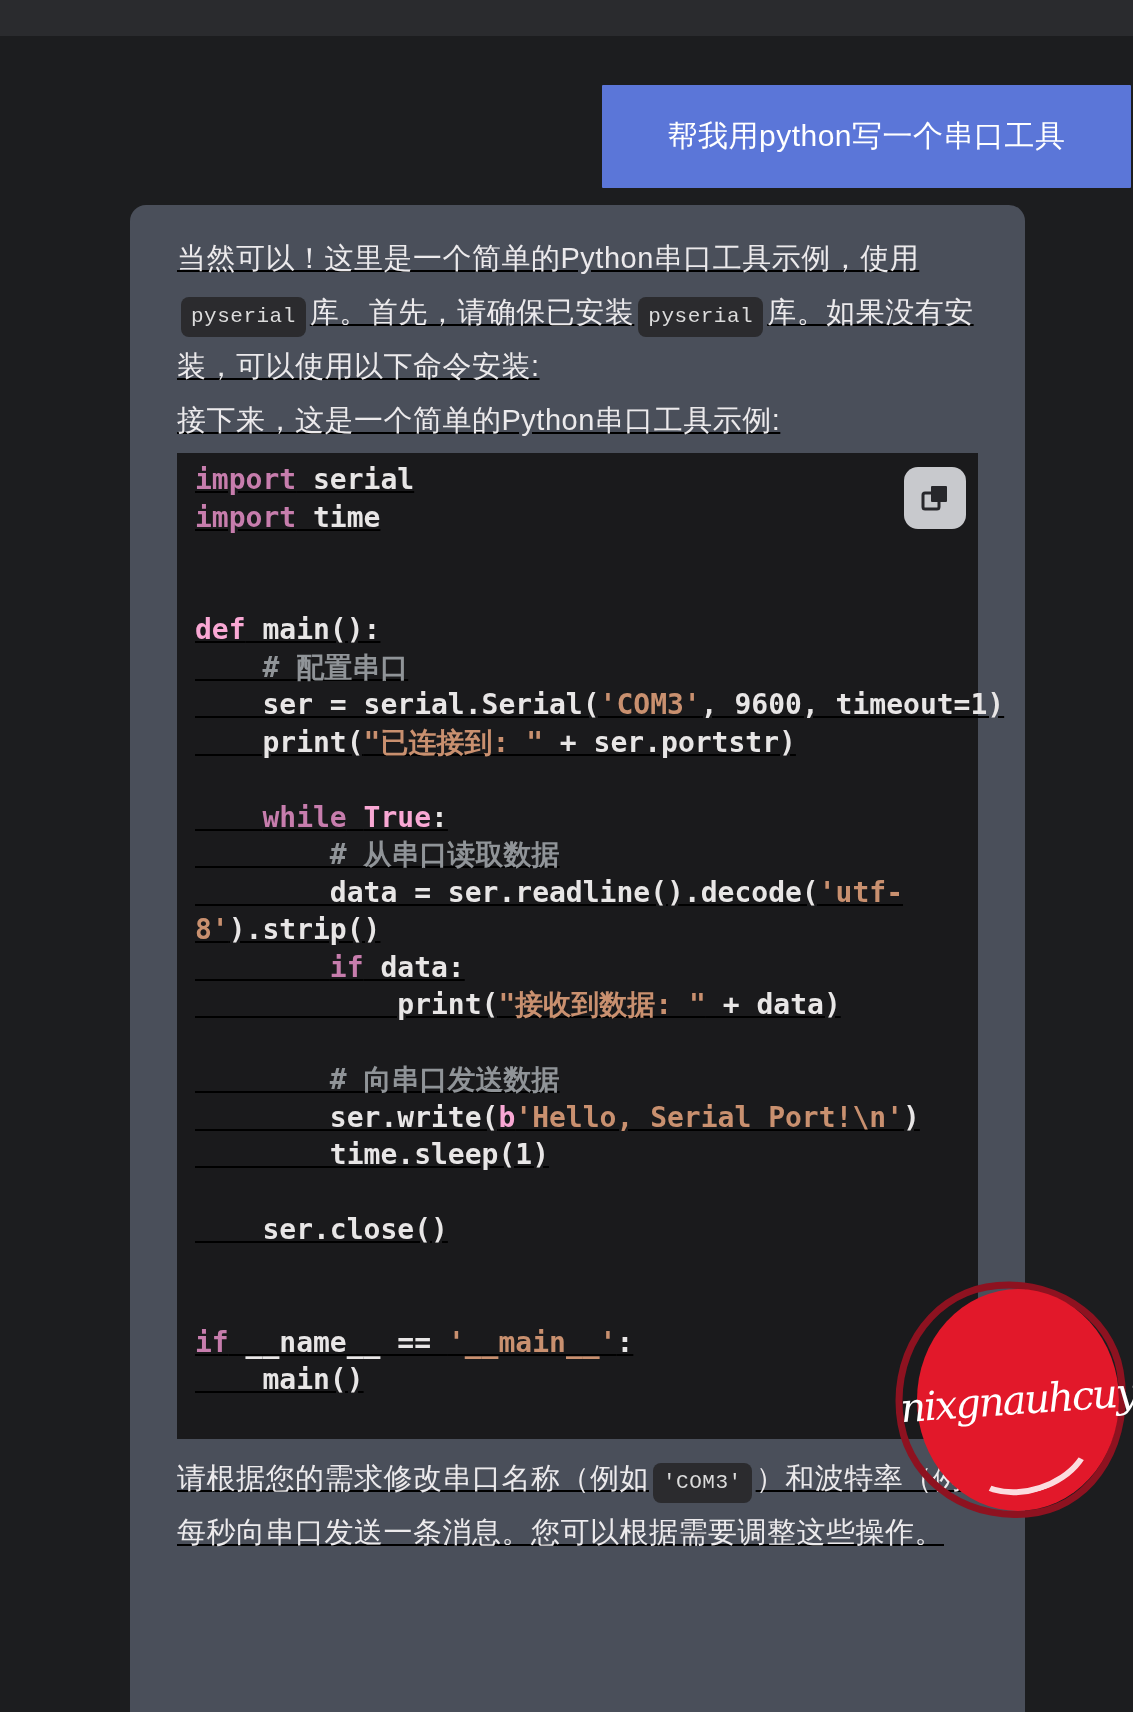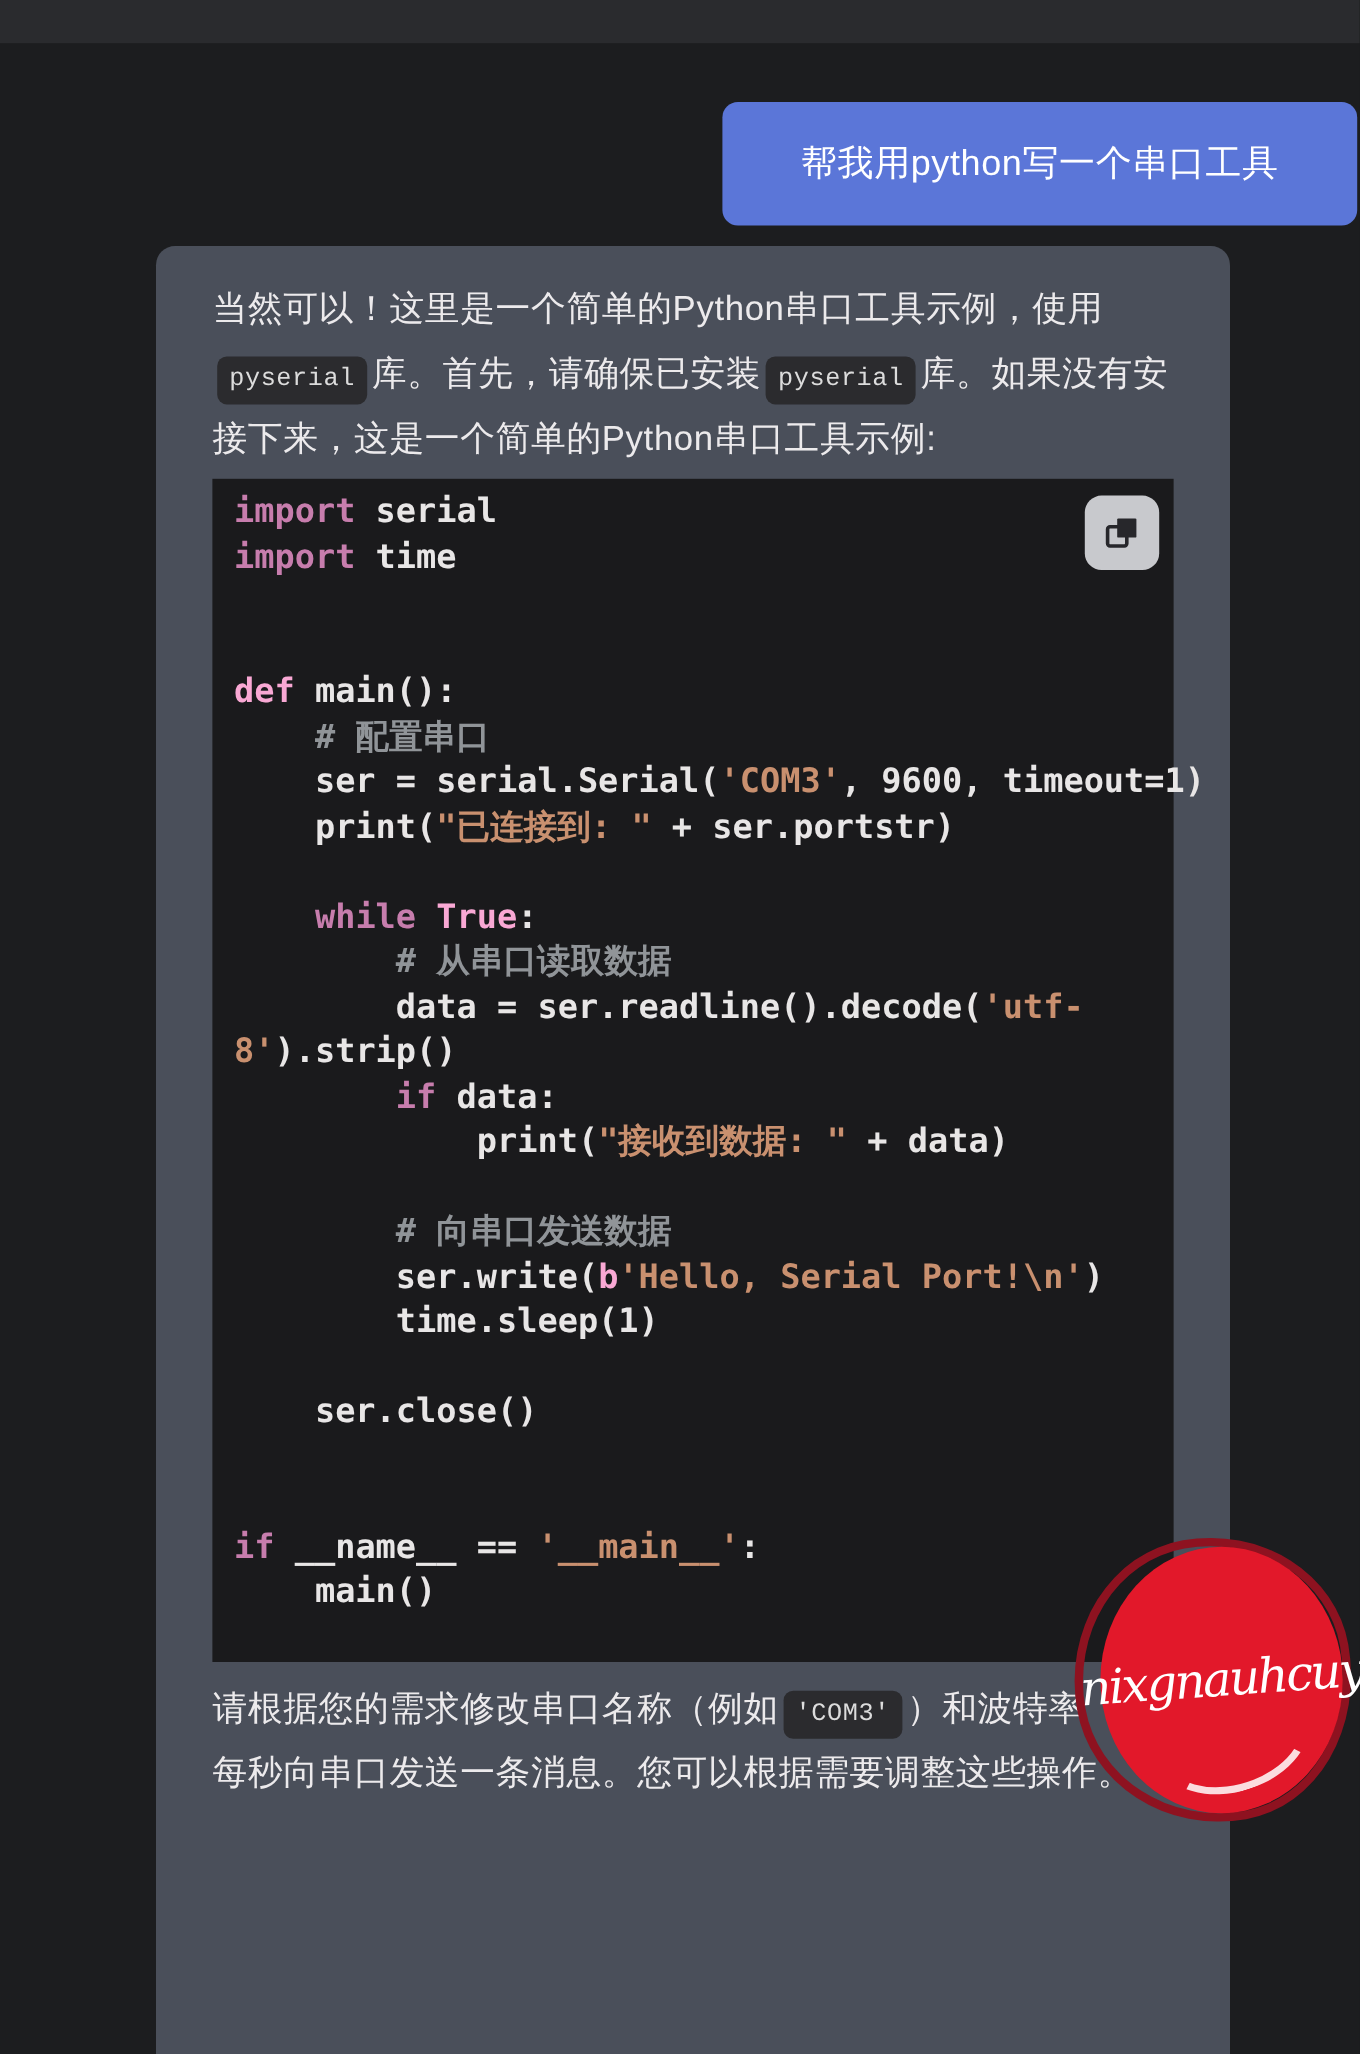--- a/index.html
+++ b/index.html
@@ -1,26 +1,26 @@
 <!DOCTYPE html>
 <html><head>
 <meta charset="utf-8">
 <style>
   html,body{margin:0;padding:0;background:#1c1d1f;width:1133px;height:1712px;overflow:hidden;
     font-family:"Liberation Sans",sans-serif;}
   .topbar{position:absolute;left:0;top:0;width:1133px;height:36px;background:#2a2b2e;}
 
   
   .bubble{position:absolute;left:602px;top:85px;width:529px;height:103px;background:#5b76d8;
-    border-radius:13px;display:flex;align-items:center;justify-content:center;box-sizing:border-box;}
+    border-radius:1px;display:flex;align-items:center;justify-content:center;box-sizing:border-box;}
   .bubble span{color:#ffffff;font-size:30px;letter-spacing:.5px;}
 
   
   .card{position:absolute;left:130px;top:205px;width:895px;height:1507px;background:#4a4f5a;
-    border-radius:16px 16px 0 0;padding:26px 47px 16px 47px;box-sizing:border-box;overflow:hidden;}
+    border-radius:16px 16px 0 0;padding:26px 47px 16px 47px;box-sizing:border-box;overflow:hidden;text-decoration:underline;}
 
   .para{color:#eceaec;font-size:29px;line-height:54px;letter-spacing:.5px;}
   .para .rich-line{white-space:nowrap;}
   .chip{display:inline-block;background:#2b2b2e;color:#dcdcdc;border-radius:8px;
     font-family:"Liberation Mono",monospace;font-size:21px;line-height:40px;padding:0 10px;
     margin:0 4px;vertical-align:baseline;}
 
   .code-wrap{position:relative;background:#1a1a1c;margin:6px 0;}
   .code-wrap.first{padding:14px 18px 46px 18px;}
   .code-wrap.second{padding:8px 18px 40px 18px;}
@@ -58,20 +58,21 @@
 
 <div class="bubble">
   <span>帮我用python写一个串口工具</span>
 </div>
 
 <div class="card">
 
   <div class="para">
       <div class="rich-line"><span>当然可以！这里是一个简单的Python串口工具示例，使用</span></div>
       <div class="rich-line"><span class="chip">pyserial</span><span>库。首先，请确保已安装</span><span class="chip">pyserial</span><span>库。如果没有安</span></div>
+      <div class="rich-line"><span>装，可以使用以下命令安装:</span></div>
     </div>
 
 
   <div class="para lead">
     <span>接下来，这是一个简单的Python串口工具示例:</span>
   </div>
 
   <div class="code-wrap second">
     <pre class="code"><div class="code-line"><span class="tok-kw">import</span><span class="tok-pl"> serial</span></div><div class="code-line"><span class="tok-kw">import</span><span class="tok-pl"> time</span></div><div class="code-line"></div><div class="code-line"></div><div class="code-line"><span class="tok-def">def</span><span class="tok-pl"> main():</span></div><div class="code-line"><span class="tok-com">    # 配置串口</span></div><div class="code-line"><span class="tok-pl">    ser = serial.Serial(</span><span class="tok-str">'COM3'</span><span class="tok-pl">, 9600, timeout=1)</span></div><div class="code-line"><span class="tok-pl">    print(</span><span class="tok-str">"已连接到: "</span><span class="tok-pl"> + ser.portstr)</span></div><div class="code-line"></div><div class="code-line"><span class="tok-pl">    </span><span class="tok-kw">while</span><span class="tok-pl"> </span><span class="tok-def">True</span><span class="tok-pl">:</span></div><div class="code-line"><span class="tok-com">        # 从串口读取数据</span></div><div class="code-line"><span class="tok-pl">        data = ser.readline().decode(</span><span class="tok-str">'utf-</span></div><div class="code-line"><span class="tok-str">8'</span><span class="tok-pl">).strip()</span></div><div class="code-line"><span class="tok-pl">        </span><span class="tok-kw">if</span><span class="tok-pl"> data:</span></div><div class="code-line"><span class="tok-pl">            print(</span><span class="tok-str">"接收到数据: "</span><span class="tok-pl"> + data)</span></div><div class="code-line"></div><div class="code-line"><span class="tok-com">        # 向串口发送数据</span></div><div class="code-line"><span class="tok-pl">        ser.write(</span><span class="tok-def">b</span><span class="tok-str">'Hello, Serial Port!\n'</span><span class="tok-pl">)</span></div><div class="code-line"><span class="tok-pl">        time.sleep(1)</span></div><div class="code-line"></div><div class="code-line"><span class="tok-pl">    ser.close()</span></div><div class="code-line"></div><div class="code-line"></div><div class="code-line"><span class="tok-kw">if</span><span class="tok-pl"> __name__ == </span><span class="tok-str">'__main__'</span><span class="tok-pl">:</span></div><div class="code-line"><span class="tok-pl">    main()</span></div></pre>
     <button class="copy-btn" title="">

